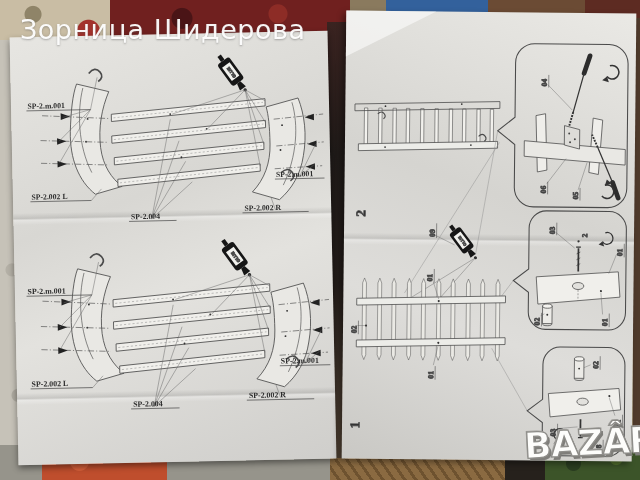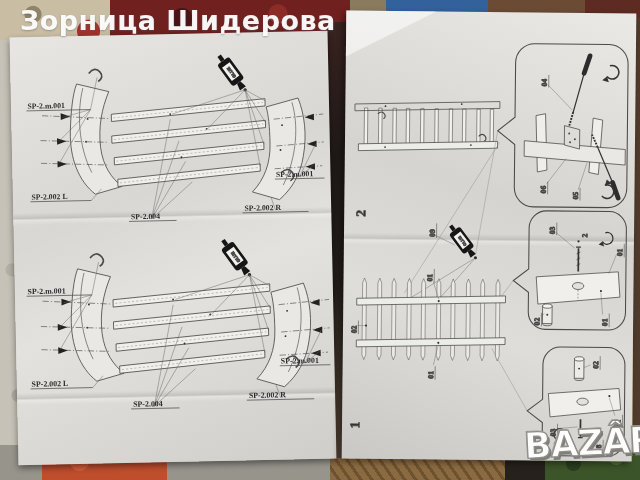--- a/index.html
+++ b/index.html
@@ -41,21 +41,21 @@
     background:linear-gradient(160deg,#e7e6e2 0%,#d8d7d3 38%,#e3e2de 58%,#cfcecb 100%);
     box-shadow:0 3px 6px rgba(0,0,0,.45);}
   .page-right{left:344px;top:12px;width:290px;height:448px;transform:rotate(.6deg);
     background:linear-gradient(200deg,#eae9e5 0%,#d5d4d0 42%,#deddda 68%,#c9c8c4 100%);
     box-shadow:-3px 3px 6px rgba(0,0,0,.4);}
   .crease{position:absolute;left:0;right:0;height:12px;
     background:linear-gradient(rgba(0,0,0,0),rgba(0,0,0,.10) 45%,rgba(255,255,255,.30) 60%,rgba(0,0,0,0));}
   .fold-flap{position:absolute;left:0;top:0;width:0;height:0;
     border-top:46px solid rgba(255,255,255,.55);border-right:90px solid rgba(0,0,0,0);}
   
-  .owner{position:absolute;z-index:5;left:20px;top:5px;font-size:27px;font-weight:bold;
+  .owner{position:absolute;z-index:5;left:20px;top:14px;font-size:27px;font-weight:normal;
     color:rgba(255,255,255,.95);letter-spacing:.5px;text-shadow:0 1px 2px rgba(90,90,90,.45);}
   .brand{position:absolute;z-index:5;left:524px;top:422px;font-size:36px;font-weight:bold;
     color:#fdfdfb;letter-spacing:-1px;transform:rotate(-3deg);
     -webkit-text-stroke:1.3px #8e8d89;text-shadow:2px 3px 0 #7f7e7a,-1px -1px 0 #a5a4a0;}
   svg{position:absolute;overflow:visible;}
   svg text{font-family:"Liberation Serif","DejaVu Serif",serif;font-weight:bold;fill:#2e2e2e;}
   .lbl{font-size:7.5px;}
   .lbl-s{font-size:8px;}
   .step{font-size:14px;}
   .glue-txt{font-size:4.2px;fill:#1a1a1a;font-family:"Liberation Sans",sans-serif;}

